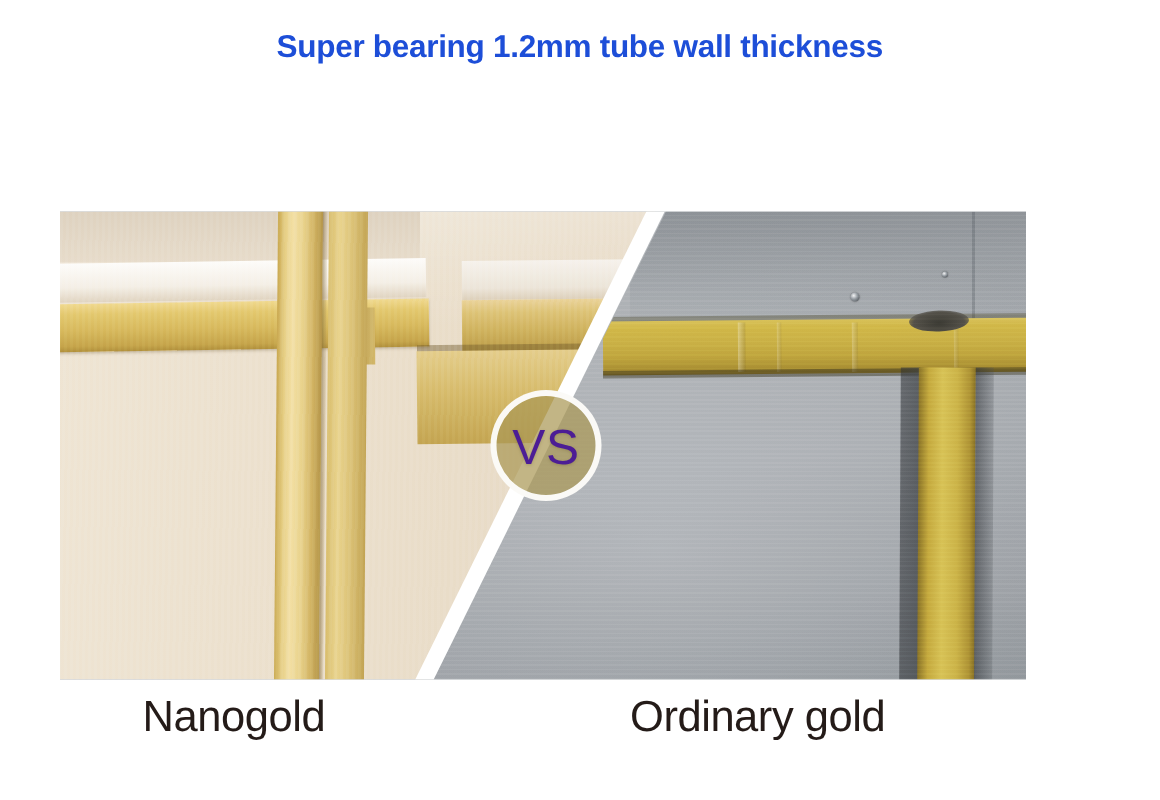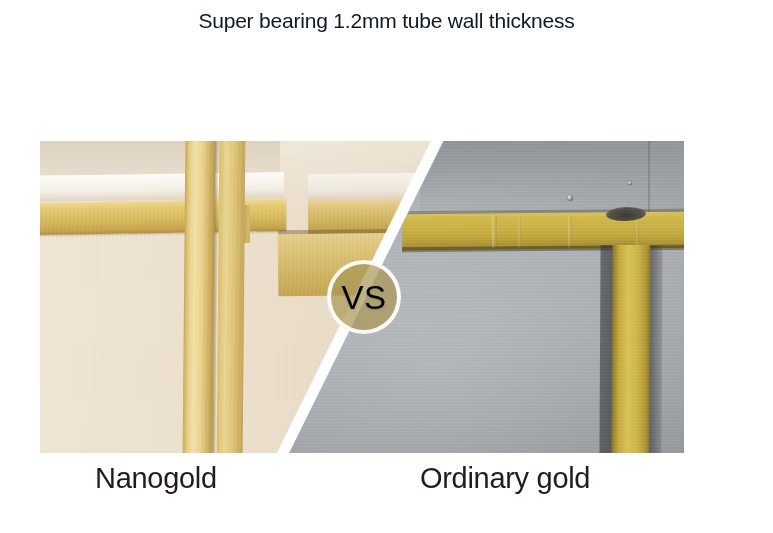--- a/index.html
+++ b/index.html
@@ -27,25 +27,25 @@
   #title {
     margin: 0;
     padding-top: 18px;
     font-size: 30px;
     font-weight: bold;
     color: #231a17;
     letter-spacing: -0.2px;
     line-height: 1.12;
   }
   #subtitle {
-    margin: 0;
+    margin: 11px;
     padding-top: 9px;
     font-size: 21px;
-    font-weight: normal;
-    color: #0f172a;
+    font-weight: bold;
+    color: #1d4ed8;
     letter-spacing: -0.2px;
   }
 
   
   #photo {
     position: absolute;
     left: 40px;
     top: 141px;
     width: 644px;
     height: 312px;
@@ -283,21 +283,21 @@
     height: 74px;
     border-radius: 50%;
     background: rgba(170,152,86,0.72);
     border: 4px solid rgba(255,255,255,0.94);
     box-sizing: border-box;
     display: flex;
     align-items: center;
     justify-content: center;
   }
   #vs-text {
-    color: #000000;
+    color: #4c1d95;
     font-size: 33px;
     font-weight: normal;
     letter-spacing: 0.5px;
     line-height: 1;
     text-shadow: 0 1px 2px rgba(110,96,50,0.35);
   }
 
   
   #captions {
     position: absolute;

